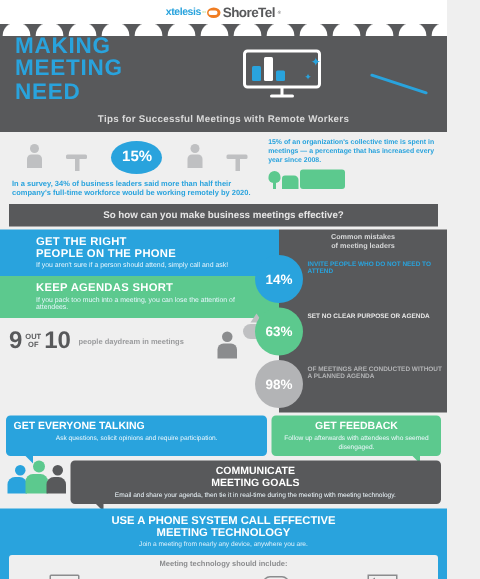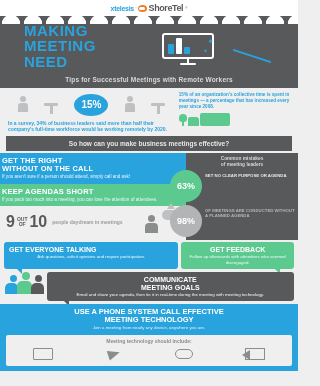--- a/index.html
+++ b/index.html
@@ -36,21 +36,21 @@
   .scallop {
     position: absolute; left: 0; width: 100%; height: 9px;
     background-repeat: repeat-x; background-size: 22px 18px;
   }
   .scallop-down {
     background-image: radial-gradient(circle at 11px 9px, #ffffff 9px, rgba(255,255,255,0) 9.5px);
   }
 
   
   .hero { background: #58595b; padding: 7px 0 5px; position: relative; }
-  .hero-inner { display: flex; align-items: center; padding: 0 24px; gap: 6px; }
+  .hero-inner { display: flex; align-items: center; padding: 0 10px; gap: 6px; }
   .hero-title { line-height: 1.02; }
   .hero-title span {
     display: block; color: #29a3dd; font-size: 15px; font-weight: bold;
     letter-spacing: .5px;
   }
   .hero-art { flex: 1; display: flex; justify-content: center; position: relative; }
   .screen {
     width: 52px; height: 26px; border: 2px solid #fff; border-radius: 3px;
     display: flex; align-items: flex-end; gap: 2px; padding: 3px 4px; position: relative;
   }
@@ -109,21 +109,21 @@
 
   
   .qbar {
     background: #58595b; color: #e6e6e6; text-align: center;
     font-size: 6.5px; font-weight: bold; padding: 4px 0; margin: 2px 6px 0;
   }
 
   
   .tips { display: flex; margin-top: 2px; }
   .tips-left { width: 186px; }
-  .tip-block { padding: 4px 2px; }
+  .tip-block { padding: 4px 24px; }
   .tip-blue { background: #29a3dd; }
   .tip-green { background: #5cc98e; }
   .tip-title { color: #fff; font-size: 7.5px; font-weight: bold; line-height: 1.05; letter-spacing: .2px; }
   .tip-body { color: #e8f6fd; font-size: 4.6px; line-height: 1.25; margin-top: 1px; }
 
   .daydream { background: #efefef; padding: 5px 6px; display: flex; align-items: center; gap: 5px; }
   .dd-nums { display: flex; align-items: center; gap: 2px; color: #58595b; }
   .dd-big { font-size: 16px; font-weight: bold; }
   .dd-out { font-size: 5px; font-weight: bold; line-height: 1; text-align: center; }
   .dd-label { color: #9a9b9d; font-size: 5px; font-weight: bold; line-height: 1.2; }
@@ -281,21 +281,21 @@
   </div>
 
   <div class="qbar">So how can you make business meetings effective?</div>
 
   <div class="tips">
     <div class="tips-left">
 
       <div class="tip-block tip-blue">
         <div class="tip-title">
           <div>GET THE RIGHT</div>
-          <div>WITHOUT ON THE CALL</div>
+          <div>PEOPLE ON THE PHONE</div>
         </div>
         <div class="tip-body">If you aren't sure if a person should attend, simply call and ask!</div>
       </div>
 
       <div class="tip-block tip-green">
         <div class="tip-title">KEEP AGENDAS SHORT</div>
         <div class="tip-body">If you pack too much into a meeting, you can lose the attention of attendees.</div>
       </div>
 
       <div class="daydream">
@@ -318,20 +318,24 @@
         </div>
       </div>
     </div>
 
     <div class="tips-right">
       <div class="mistakes-head">
         <div>Common mistakes</div>
         <div>of meeting leaders</div>
       </div>
 
+      <div class="mistake-row">
+        <div class="circle c-blue">14%</div>
+        <div class="mistake-txt blue">INVITE PEOPLE WHO DO NOT NEED TO ATTEND</div>
+      </div>
 
       <div class="mistake-row">
         <div class="circle c-green">63%</div>
         <div class="mistake-txt white">SET NO CLEAR PURPOSE OR AGENDA</div>
       </div>
 
       <div class="mistake-row">
         <div class="circle c-gray">98%</div>
         <div class="mistake-txt gray">OF MEETINGS ARE CONDUCTED WITHOUT A PLANNED AGENDA</div>
       </div>

